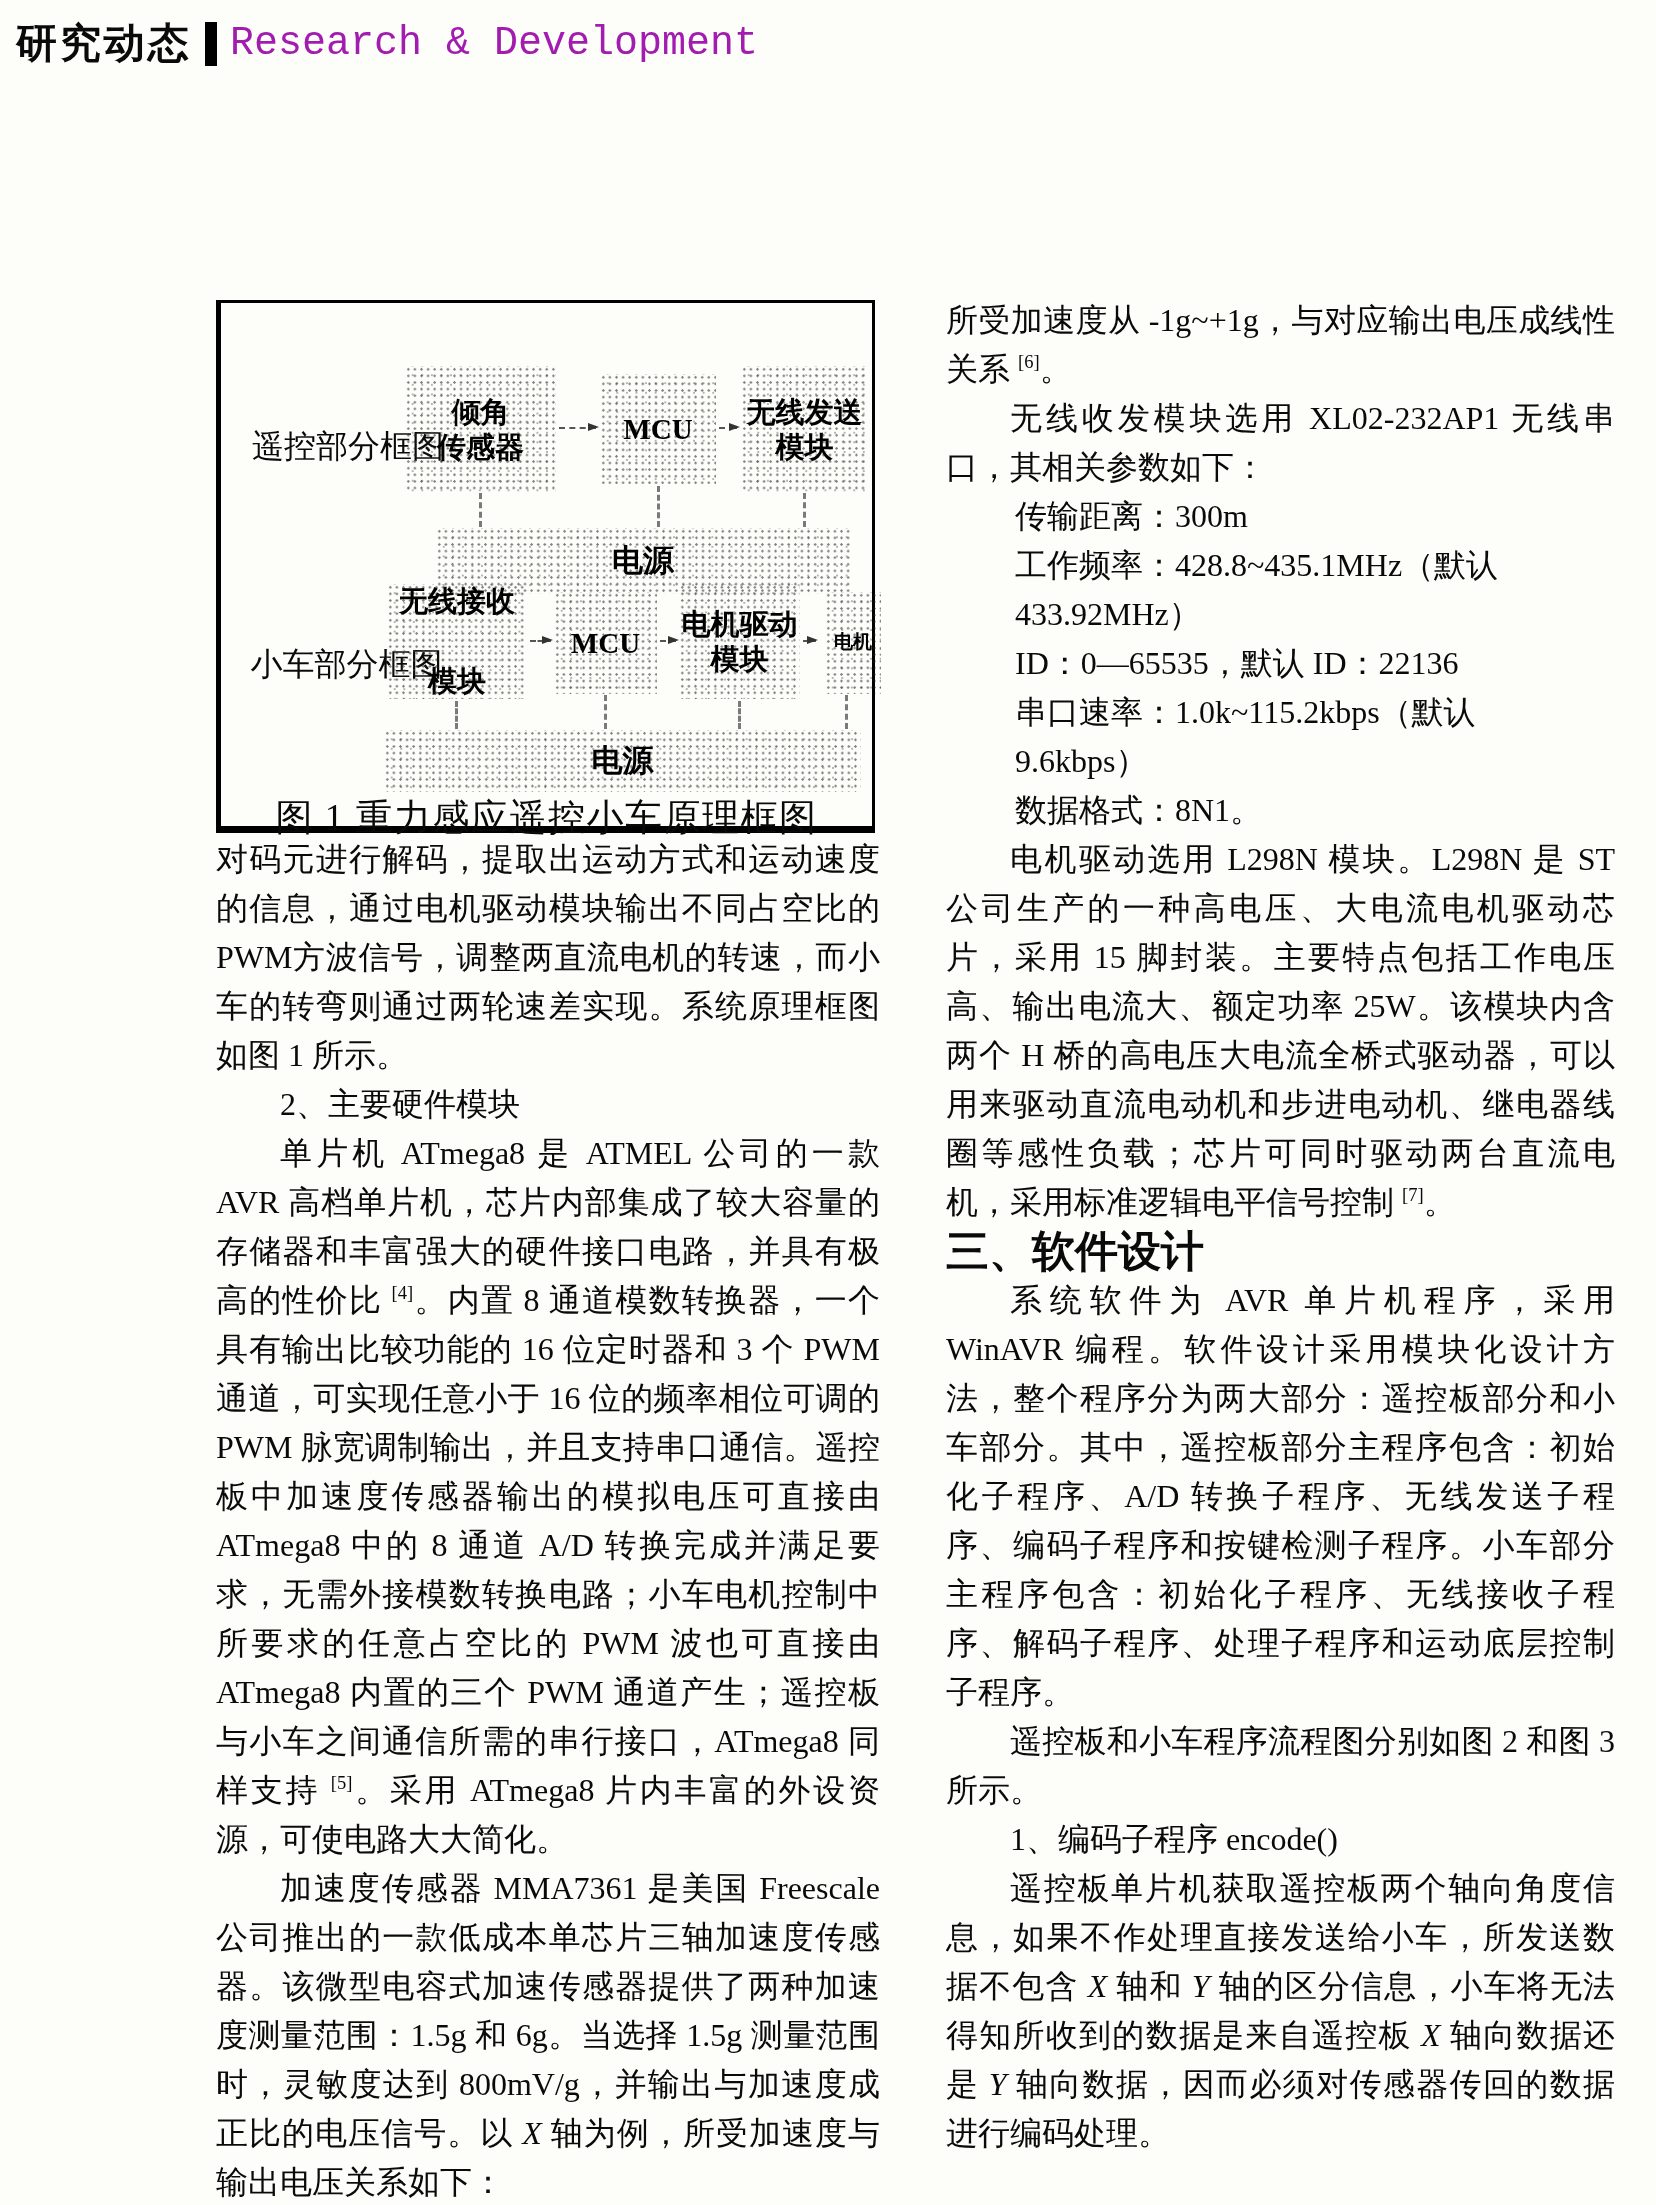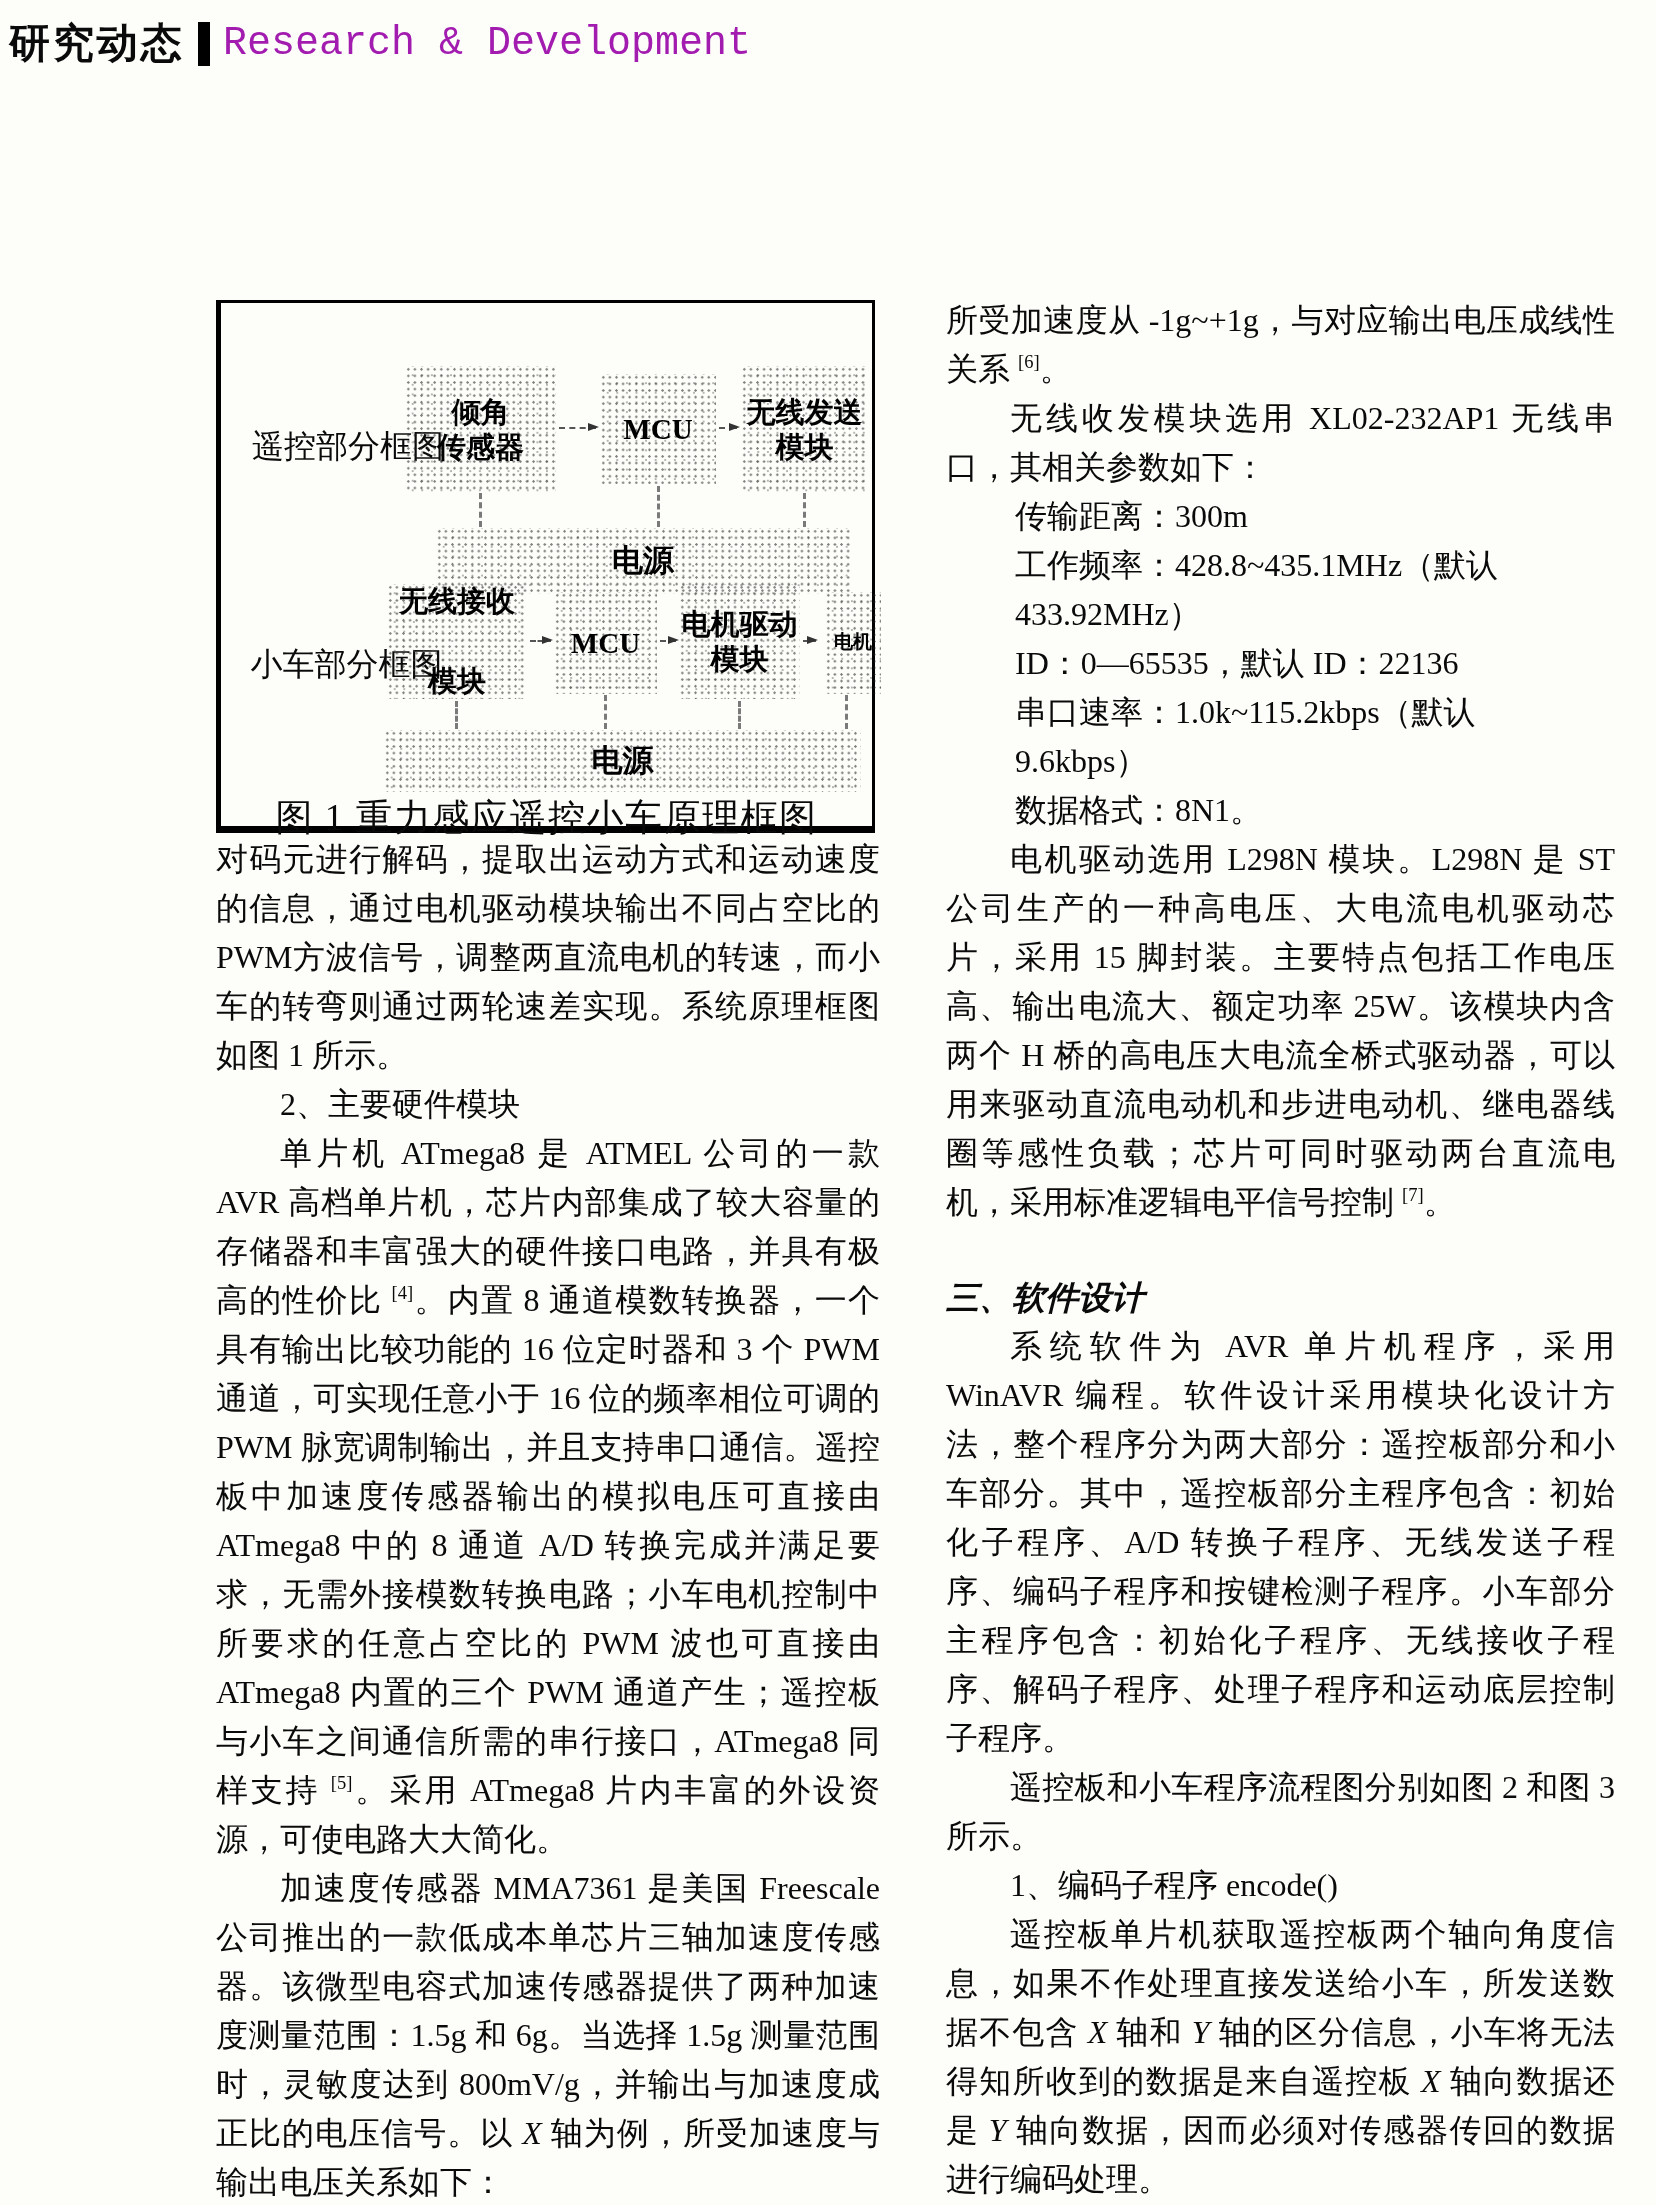--- a/index.html
+++ b/index.html
@@ -1,19 +1,19 @@
 <!DOCTYPE html>
 <html style="font-size:11.8px"><head>
 <meta charset="utf-8">
 <style>
   html,body{margin:0;padding:0;background:#e8e8e8;}
   .page{position:relative;width:1657px;height:2205px;background:#fdfdfa;overflow:hidden;
         font-family:"Liberation Serif","DejaVu Serif",serif;color:#0a0a0a;}
   
-  .hdr{position:absolute;left:9px;top:16px;display:flex;align-items:center;gap:13.3px;}
+  .hdr{position:absolute;left:16px;top:16px;display:flex;align-items:center;gap:13.3px;}
   .hdr-zh{font-family:"Liberation Sans","DejaVu Sans",sans-serif;font-weight:900;font-size:41px;letter-spacing:2.9px;}
   .hdr-bar{width:11.8px;height:44px;background:#000;}
   .hdr-en{font-family:Liberation Mono, monospace;font-size:40px;color:#a21caf;}
   
   .figure{position:absolute;left:216px;top:300px;width:651px;height:523px;
           border:3.7px solid #000;border-left-width:5.2px;border-bottom-width:7.4px;}
   .figure *{box-sizing:border-box;}
   .fig-label{position:absolute;font-size:32px;}
   .fl-remote{left:31px;top:122px;}
   .fl-car{left:29.5px;top:340px;}
@@ -50,21 +50,21 @@
   .fig-caption{position:absolute;left:0;right:0;top:490px;text-align:center;
                font-size:37px;font-weight:400;letter-spacing:1.5px;}
   
   .col{position:absolute;font-size:32px;line-height:49px;}
   .col-left{left:216px;top:835px;width:664px;}
   .col-right{left:946px;top:296px;width:669px;}
   .para{text-align:justify;text-justify:inter-ideograph;}
   .para.ind{text-indent:2em;}
   .para.spec{padding-left:69px;text-align:left;}
   .para.heading{font-family:"Liberation Sans","DejaVu Sans",sans-serif;font-weight:700;
-                font-size:33px;margin-top:46px;text-align:left;font-style:italic;}
+                font-size:43px;text-align:left;}
   .s-sup{vertical-align:super;font-size:58%;line-height:0;}
   .s-i{font-style:italic;}
 </style>
 </head>
 <body>
 
 <div class="page">
 
   <div class="hdr">
     <span class="hdr-zh">研究动态</span>

